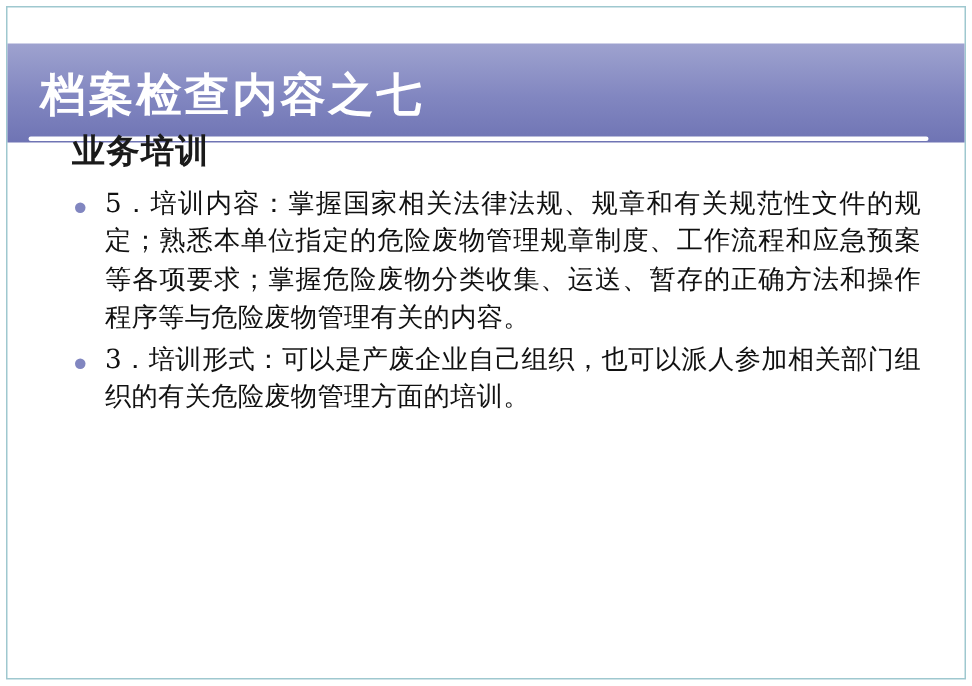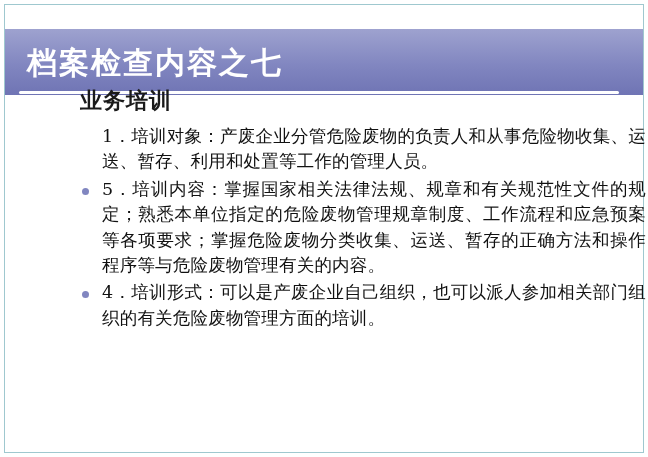--- a/index.html
+++ b/index.html
@@ -58,21 +58,20 @@
     letter-spacing: 2px;
     color: #ffffff;
     white-space: nowrap;
   }
   .body-area {
     position: absolute;
     left: 48px;
     top: 86px;
     width: 566px;
     height: 340px;
-    margin-left: 32px;
   }
   .subtitle {
     font-family: "DejaVu Serif", "Liberation Serif", serif;
     font-size: 22px;
     font-weight: bold;
     color: #1a1a1a;
     margin: 0 0 8px 0;
     letter-spacing: 1px;
   }
   .bullet-list {
@@ -113,27 +112,23 @@
 
   <div class="title-band">
     <div class="title-text">档案检查内容之七</div>
     <div class="title-underline"></div>
   </div>
 
   <div class="body-area">
     <div class="subtitle">业务培训</div>
 
     <ul class="bullet-list">
-      <li class="bullet-item no-dot">
-
-        <span class="bullet-text">1．培训对象：产废企业分管危险废物的负责人和从事危险物收集、运送、暂存、利用和处置等工作的管理人员。</span>
-      </li>
       <li class="bullet-item">
         <span class="bullet-dot"></span>
         <span class="bullet-text">5．培训内容：掌握国家相关法律法规、规章和有关规范性文件的规定；熟悉本单位指定的危险废物管理规章制度、工作流程和应急预案等各项要求；掌握危险废物分类收集、运送、暂存的正确方法和操作程序等与危险废物管理有关的内容。</span>
       </li>
       <li class="bullet-item">
         <span class="bullet-dot"></span>
-        <span class="bullet-text">4．培训形式：可以是产废企业自己组织，也可以派人参加相关部门组织的有关危险废物管理方面的培训。</span>
+        <span class="bullet-text">3．培训形式：可以是产废企业自己组织，也可以派人参加相关部门组织的有关危险废物管理方面的培训。</span>
       </li>
     </ul>
   </div>
 </div>
 
 </body></html>

